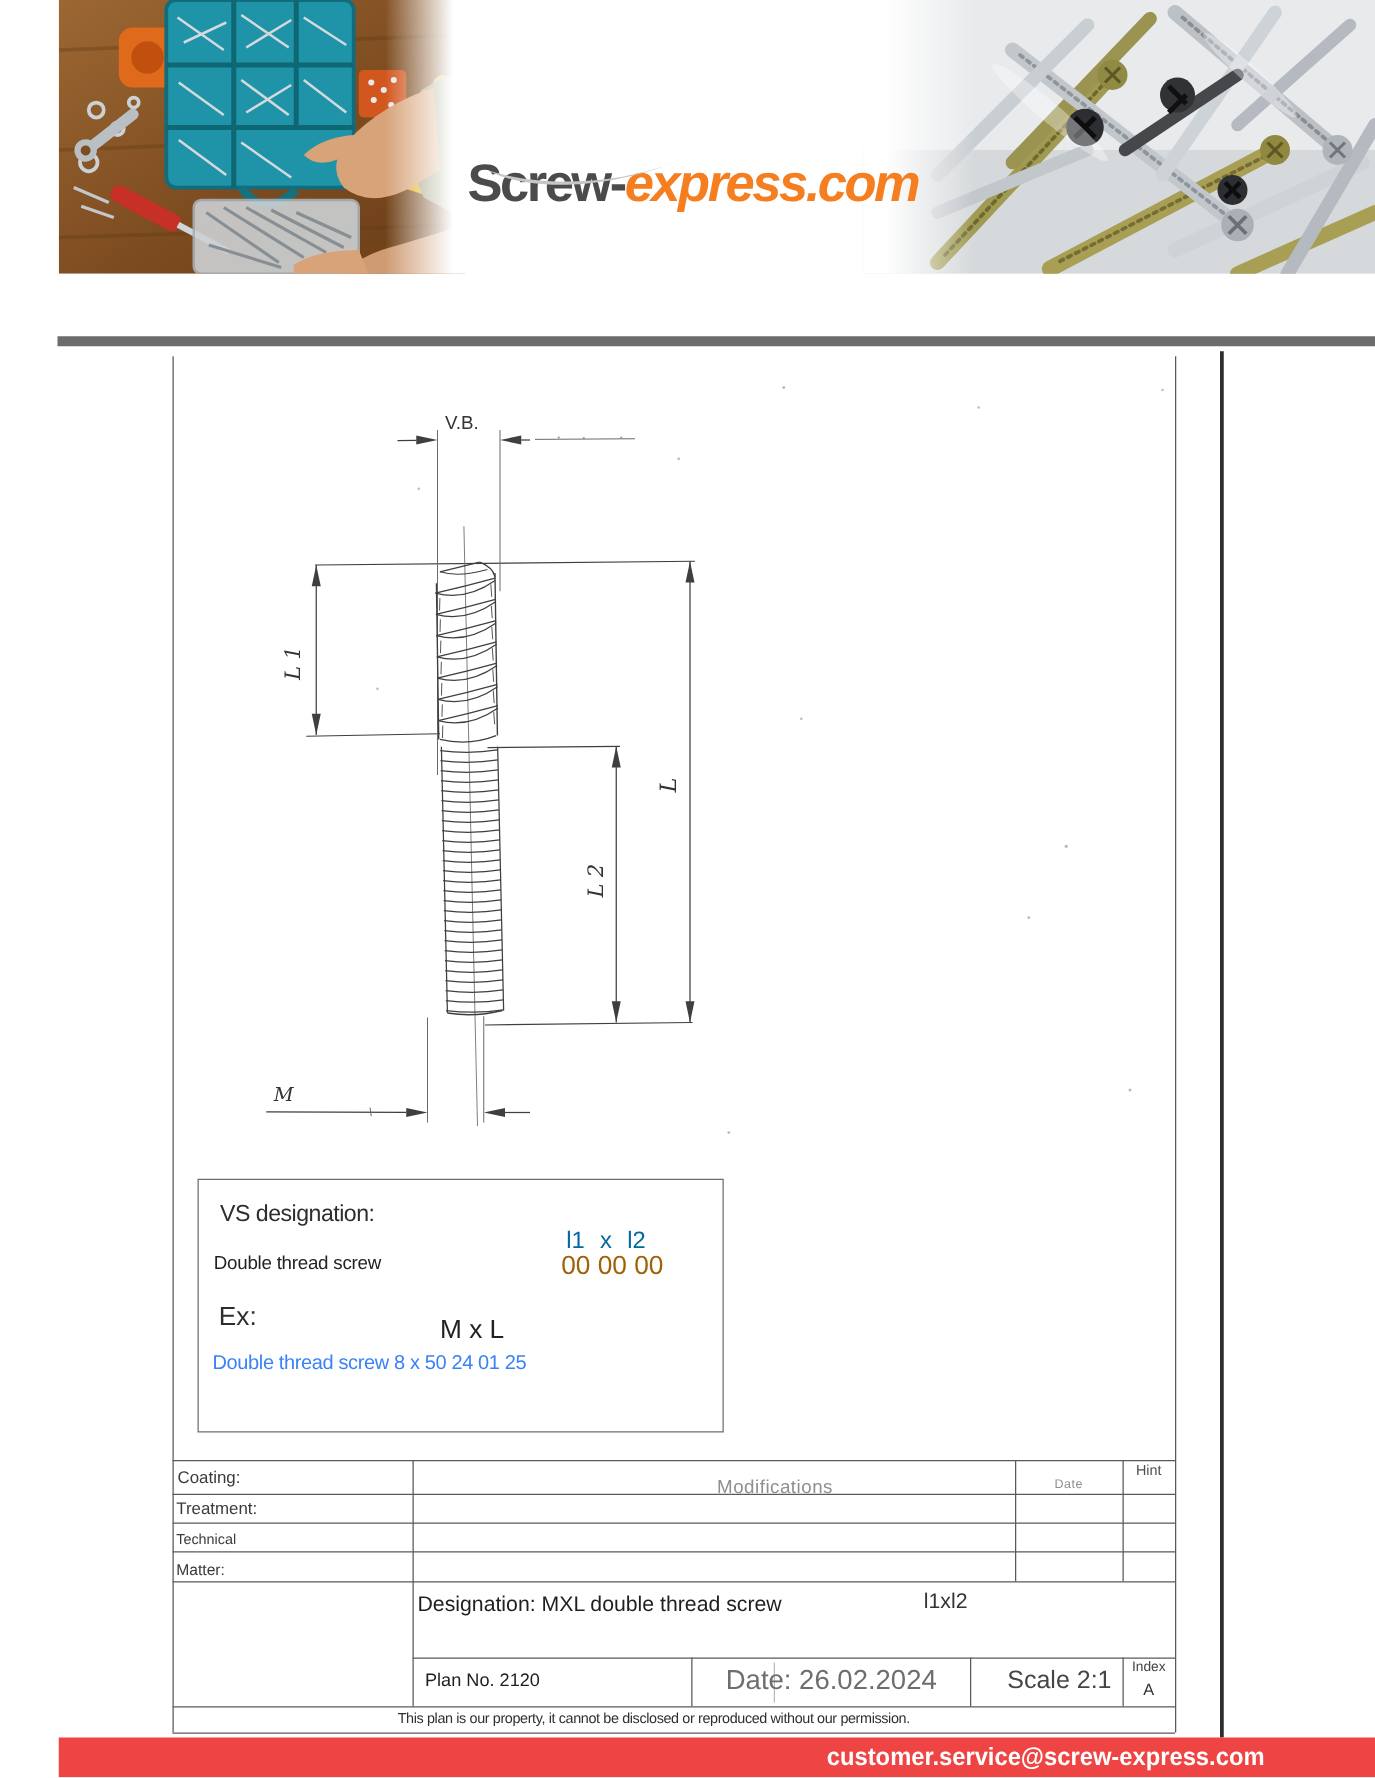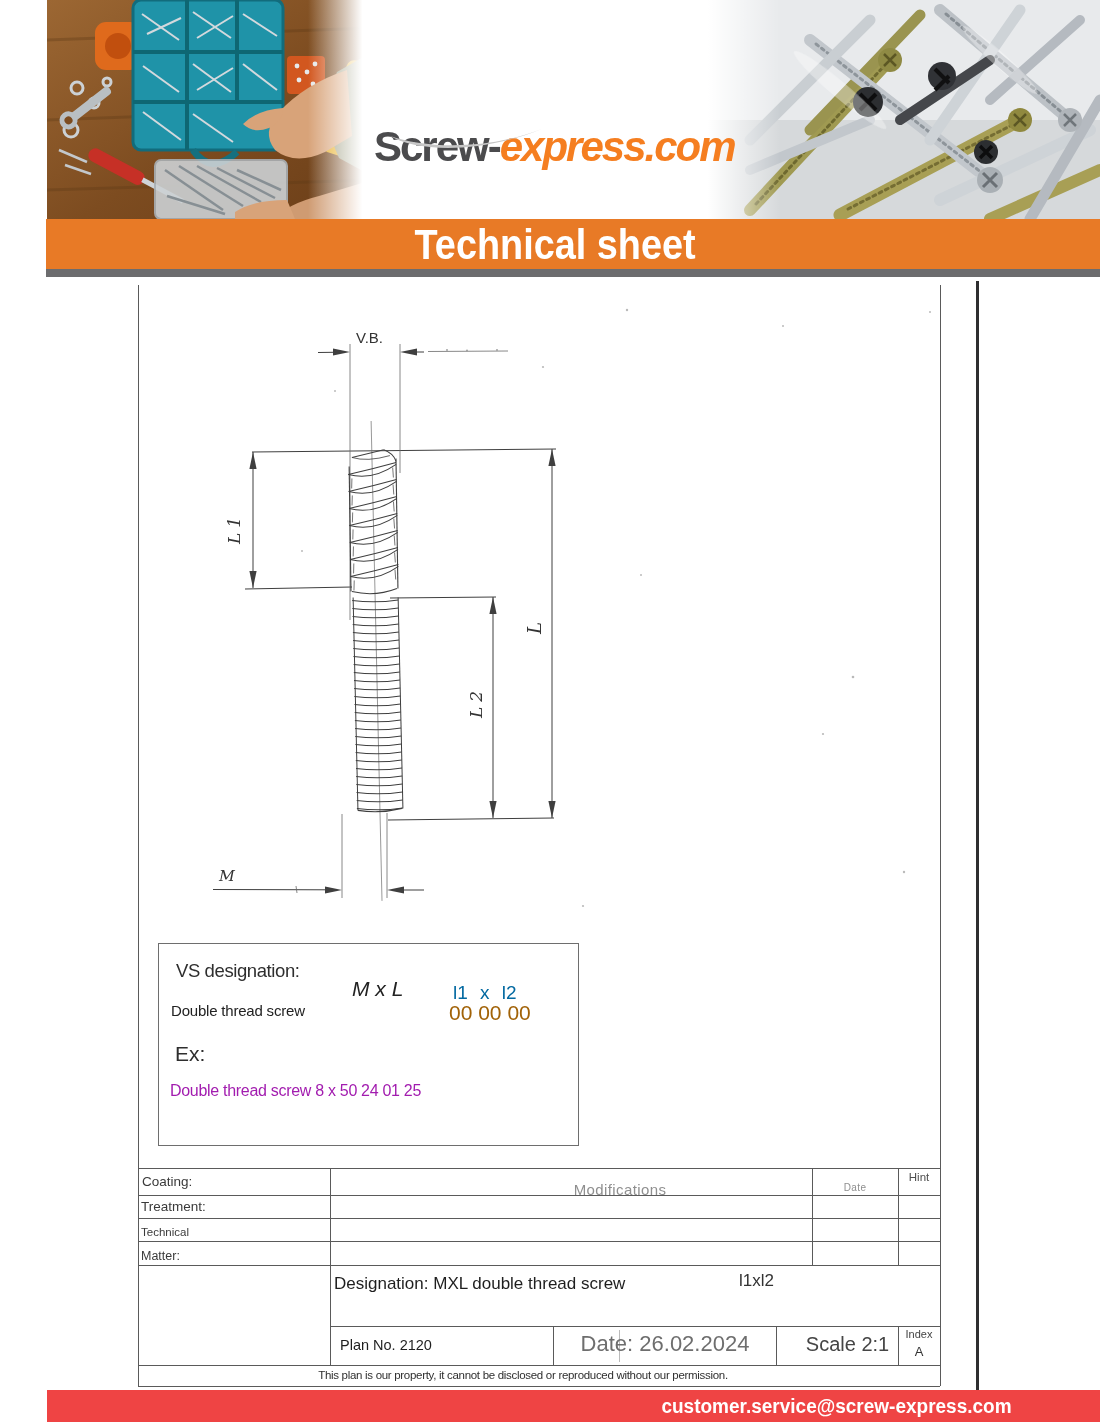--- a/index.html
+++ b/index.html
@@ -189,23 +189,20 @@
     <div class="fadeL"></div>
   </div>
 
   <div id="logo">
     <span class="p1">Screw-</span><span class="p2">express.com</span>
   </div>
   <svg class="abs" style="left:384px;top:121px;" width="172" height="36" viewBox="0 0 172 36">
     <path d="M6,15 C32,30 92,34 158,8 C102,30 40,27 6,15 Z" fill="#c6c6c6"></path>
   </svg>
 
-  <div id="banner">
-    <div class="t"><span>Technical sheet</span></div>
-  </div>
   <div id="divider"></div>
 
   <div class="vl" style="left:138px;top:285px;height:1101px;"></div>
   <div class="vl" style="left:940px;top:285px;height:1101px;"></div>
   <div class="abs" style="left:976px;top:281px;width:3px;height:1109px;background:#2e2e30;"></div>
 
   <svg class="abs" style="left:120px;top:280px;" width="880" height="680" viewBox="120 280 880 680">
     <defs>
       <path id="ft" d="M349,0 q23,3.5 46,0.5"></path>
       <g id="ct">
@@ -317,25 +314,25 @@
         <circle cx="583" cy="906" r="1.1"></circle>
         <circle cx="641" cy="575" r="1"></circle>
       <circle cx="335" cy="391" r="1"></circle>
         <circle cx="930" cy="312" r="1"></circle>
     </g>
   </svg>
 
   <div class="vsbox"></div>
   <div class="lbl" style="left:176px;top:960px;font-size:18.5px;letter-spacing:-.4px;color:#2e2e2e;">VS designation:</div>
   <div class="lbl" style="left:171px;top:1002px;font-size:15px;letter-spacing:-.2px;color:#222;">Double thread screw</div>
-  <div class="lbl" style="left:352px;top:977px;font-size:21px;color:#222;font-style:italic;">M x L</div>
+  <div class="lbl" style="left:352px;top:1052px;font-size:21px;color:#222;">M x L</div>
   <div class="lbl" style="left:453px;top:982px;font-size:19px;color:#0369a1;word-spacing:7px;">l1 x l2</div>
   <div class="lbl" style="left:449px;top:1001px;font-size:21px;color:#a16207;">00 00 00</div>
   <div class="lbl" style="left:175px;top:1042px;font-size:21px;color:#2e2e2e;text-align:center;">Ex:</div>
-  <div class="lbl" style="left:170px;top:1082px;font-size:16px;letter-spacing:-.3px;color:#a21caf;">Double thread screw 8 x 50 24 01 25</div>
+  <div class="lbl" style="left:170px;top:1082px;font-size:16px;letter-spacing:-.3px;color:#3b82f6;">Double thread screw 8 x 50 24 01 25</div>
 
   <div class="hl" style="left:138px;top:1168px;width:802px;"></div>
   <div class="hl" style="left:138px;top:1195px;width:802px;"></div>
   <div class="hl" style="left:138px;top:1218px;width:802px;"></div>
   <div class="hl" style="left:138px;top:1241px;width:802px;"></div>
   <div class="hl" style="left:138px;top:1265px;width:802px;"></div>
   <div class="hl" style="left:330px;top:1326px;width:610px;"></div>
   <div class="hl" style="left:138px;top:1365px;width:802px;"></div>
   <div class="hl" style="left:138px;top:1386px;width:802px;"></div>
   <div class="vl" style="left:330px;top:1168px;height:197px;"></div>

